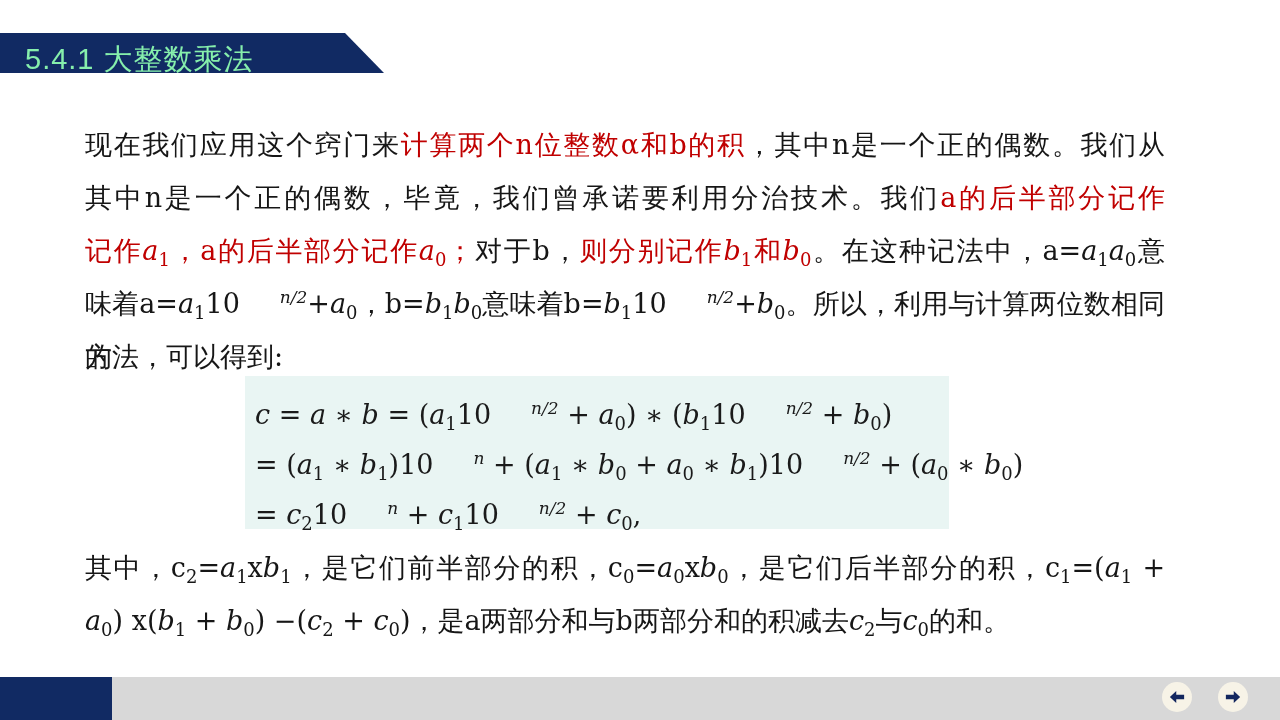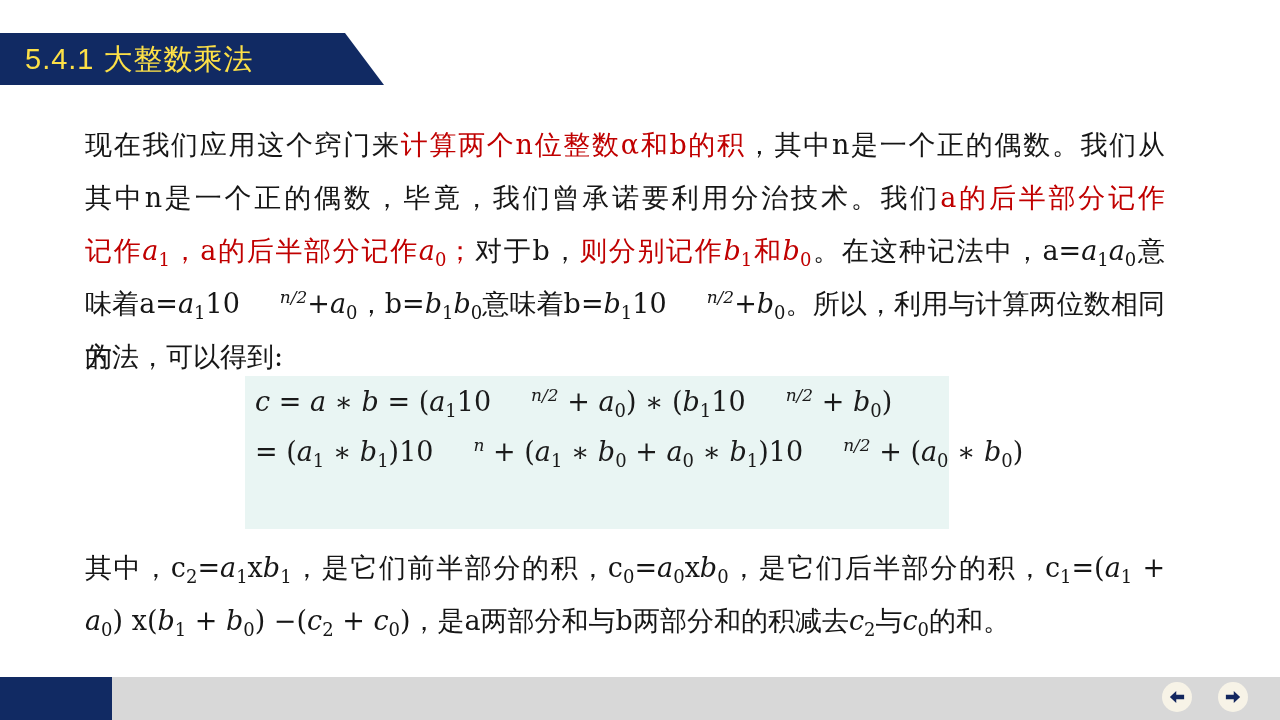--- a/index.html
+++ b/index.html
@@ -3,43 +3,43 @@
 <meta charset="utf-8">
 <style>
   html,body{margin:0;padding:0;}
   body{
     width:1280px;height:720px;position:relative;overflow:hidden;
     background:#ffffff;
     font-family:"DejaVu Serif","Liberation Serif",serif;
   }
   
   .banner{
-    position:absolute;left:0;top:33px;width:384px;height:52px;
+    position:absolute;left:0;top:33px;width:384px;height:40px;
     background:var(--banner,#112a63);
     clip-path:polygon(0 0,345px 0,384px 100%,0 100%);
-    color:#fde047;
+    color:#86efac;
     font-family:"Liberation Sans","DejaVu Sans",sans-serif;
     font-size:29px;line-height:52px;
   }
   .banner .t{padding-left:25px;letter-spacing:1px;}
   
   .tline{
     position:absolute;left:85px;width:1080px;height:53px;
     line-height:53px;font-size:27px;color:var(--text,#161616);
   }
   .just{text-align:justify;text-align-last:justify;}
   .red{color:var(--red,#c00000);}
   .mi{font-style:italic;}
   sub{font-size:18px;line-height:0;}
   sup{font-size:17px;line-height:0;margin-left:40px;}
   
   .fbox{
     position:absolute;left:245px;top:376px;width:704px;height:153px;
     background:var(--formula_bg,#e9f5f3);
-    padding-top:1px;box-sizing:border-box;
+    padding-top:14px;box-sizing:border-box;
   }
   .fline{
     padding-left:10px;line-height:50px;font-size:27px;
     color:#1a1a1a;white-space:nowrap;
   }
   
   .footer-navy{
     position:absolute;left:0;top:677px;width:112px;height:43px;
     background:var(--banner,#112a63);
   }
@@ -66,20 +66,21 @@
 
 <div class="tline just" style="top:118px"><span>现在我们应用这个窍门来</span><span class="red">计算两个n位整数α和b的积</span><span>，其中n是一个正的偶数。我们从</span></div>
 <div class="tline just" style="top:171px"><span>其中n是一个正的偶数，毕竟，我们曾承诺要利用分治技术。我们</span><span class="red">a的后半部分记作</span></div>
 <div class="tline just" style="top:224px"><span class="red">记作</span><span class="mi red">a</span><sub class="red">1</sub><span class="red">，a的后半部分记作</span><span class="mi red">a</span><sub class="red">0</sub><span class="red">；</span><span>对于b，</span><span class="red">则分别记作</span><span class="mi red">b</span><sub class="red">1</sub><span class="red">和</span><span class="mi red">b</span><sub class="red">0</sub><span>。在这种记法中，a=</span><span class="mi">a</span><sub>1</sub><span class="mi">a</span><sub>0</sub><span>意</span></div>
 <div class="tline just" style="top:277px"><span>味着a=</span><span class="mi">a</span><sub>1</sub><span>10</span><sup class="mi">n/2</sup><span>+</span><span class="mi">a</span><sub>0</sub><span>，b=</span><span class="mi">b</span><sub>1</sub><span class="mi">b</span><sub>0</sub><span>意味着b=</span><span class="mi">b</span><sub>1</sub><span>10</span><sup class="mi">n/2</sup><span>+</span><span class="mi">b</span><sub>0</sub><span>。所以，利用与计算两位数相同的</span></div>
 <div class="tline" style="top:330px"><span>方法，可以得到:</span></div>
 
 <div class="fbox">
   <div class="fline"><span class="mi">c</span><span> = </span><span class="mi">a</span><span> ∗ </span><span class="mi">b</span><span> = (</span><span class="mi">a</span><sub>1</sub><span>10</span><sup class="mi">n/2</sup><span> + </span><span class="mi">a</span><sub>0</sub><span>) ∗ (</span><span class="mi">b</span><sub>1</sub><span>10</span><sup class="mi">n/2</sup><span> + </span><span class="mi">b</span><sub>0</sub><span>)</span></div>
   <div class="fline"><span>= (</span><span class="mi">a</span><sub>1</sub><span> ∗ </span><span class="mi">b</span><sub>1</sub><span>)10</span><sup class="mi">n</sup><span> + (</span><span class="mi">a</span><sub>1</sub><span> ∗ </span><span class="mi">b</span><sub>0</sub><span> + </span><span class="mi">a</span><sub>0</sub><span> ∗ </span><span class="mi">b</span><sub>1</sub><span>)10</span><sup class="mi">n/2</sup><span> + (</span><span class="mi">a</span><sub>0</sub><span> ∗ </span><span class="mi">b</span><sub>0</sub><span>)</span></div>
+  <div class="fline"><span>= </span><span class="mi">c</span><sub>2</sub><span>10</span><sup class="mi">n</sup><span> + </span><span class="mi">c</span><sub>1</sub><span>10</span><sup class="mi">n/2</sup><span> + </span><span class="mi">c</span><sub>0</sub><span>,</span></div>
 </div>
 
 <div class="tline just" style="top:541px"><span>其中，c</span><sub>2</sub><span>=</span><span class="mi">a</span><sub>1</sub><span>x</span><span class="mi">b</span><sub>1</sub><span>，是它们前半部分的积，c</span><sub>0</sub><span>=</span><span class="mi">a</span><sub>0</sub><span>x</span><span class="mi">b</span><sub>0</sub><span>，是它们后半部分的积，c</span><sub>1</sub><span>=(</span><span class="mi">a</span><sub>1</sub><span> +</span></div>
 <div class="tline" style="top:594px"><span class="mi">a</span><sub>0</sub><span>) x(</span><span class="mi">b</span><sub>1</sub><span> + </span><span class="mi">b</span><sub>0</sub><span>) −(</span><span class="mi">c</span><sub>2</sub><span> + </span><span class="mi">c</span><sub>0</sub><span>)，是a两部分和与b两部分和的积减去</span><span class="mi">c</span><sub>2</sub><span>与</span><span class="mi">c</span><sub>0</sub><span>的和。</span></div>
 
 <div class="footer-navy"></div>
 <div class="footer-gray"></div>
 
 <button class="navbtn" id="prevBtn" aria-label="previous slide">
   <span>

